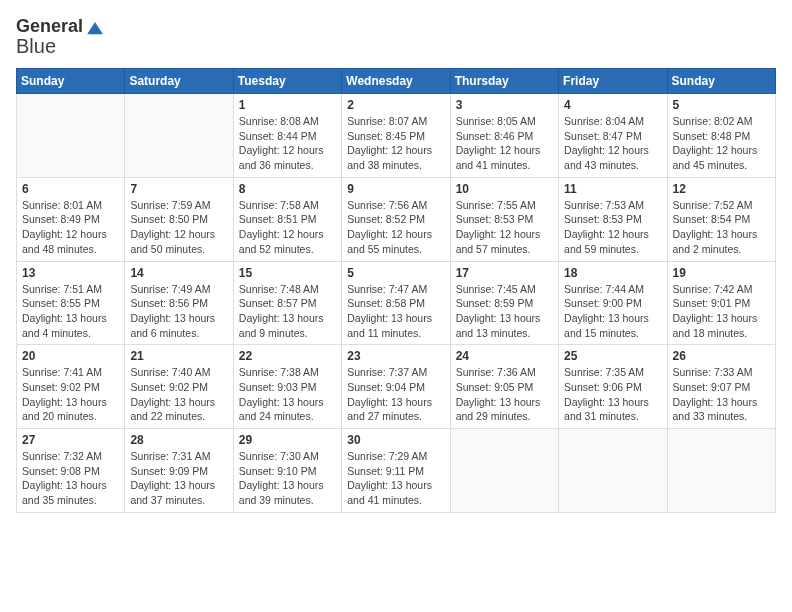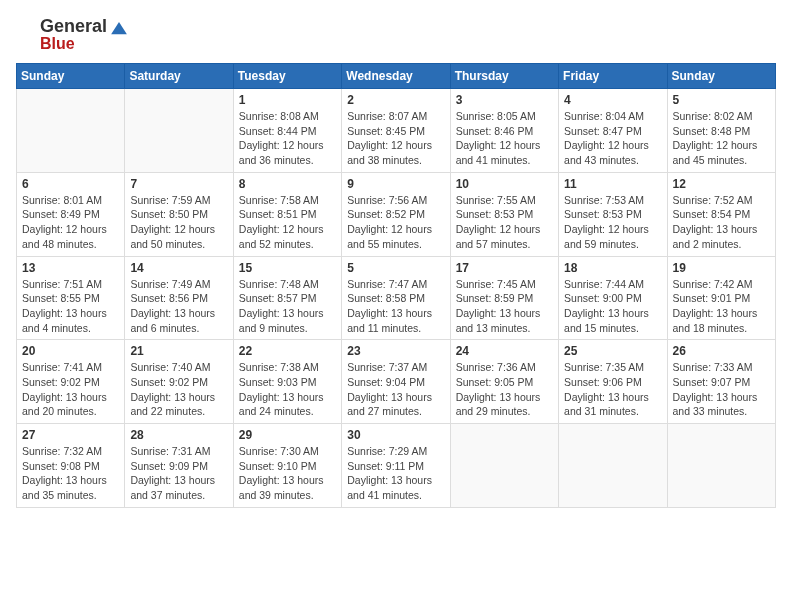--- a/index.html
+++ b/index.html
@@ -13,21 +13,20 @@
     .header-area {
       display: flex;
       justify-content: space-between;
       align-items: flex-start;
       margin-bottom: 10px;
     }
     .logo {
       display: flex;
       align-items: center;
       gap: 2px;
-      margin-left: 24px;
     }
     .title-area {
       text-align: right;
     }
     .main-title {
       font-size: 36px;
       font-weight: bold;
       color: #333;
     }
     .subtitle {
@@ -78,21 +77,21 @@
 
 <div class="header-area">
   <div class="logo">
   <div style="display:flex;flex-direction:column;align-items:flex-start;">
     <div style="display:flex;align-items:center;">
       <span style="font-size:18px;font-weight:bold;color:#333;">General</span>
       <svg width="18" height="14" viewBox="0 0 20 16" style="margin-left:3px;margin-top:2px;">
         <polygon points="10,1 19,15 1,15" fill="#2a6db5"></polygon>
       </svg>
     </div>
-    <span style="font-size:16px;font-weight:bold;color:#b91c1c;margin-top:-2px;">Blue</span>
+    <span style="font-size:20px;font-weight:normal;color:#404040;margin-top:-2px;">Blue</span>
   </div>
 </div>
   <div class="title-area">
     <div class="main-title"></div>
     <div class="subtitle"></div>
   </div>
 </div>
 
 <table class="calendar">
   <thead>

